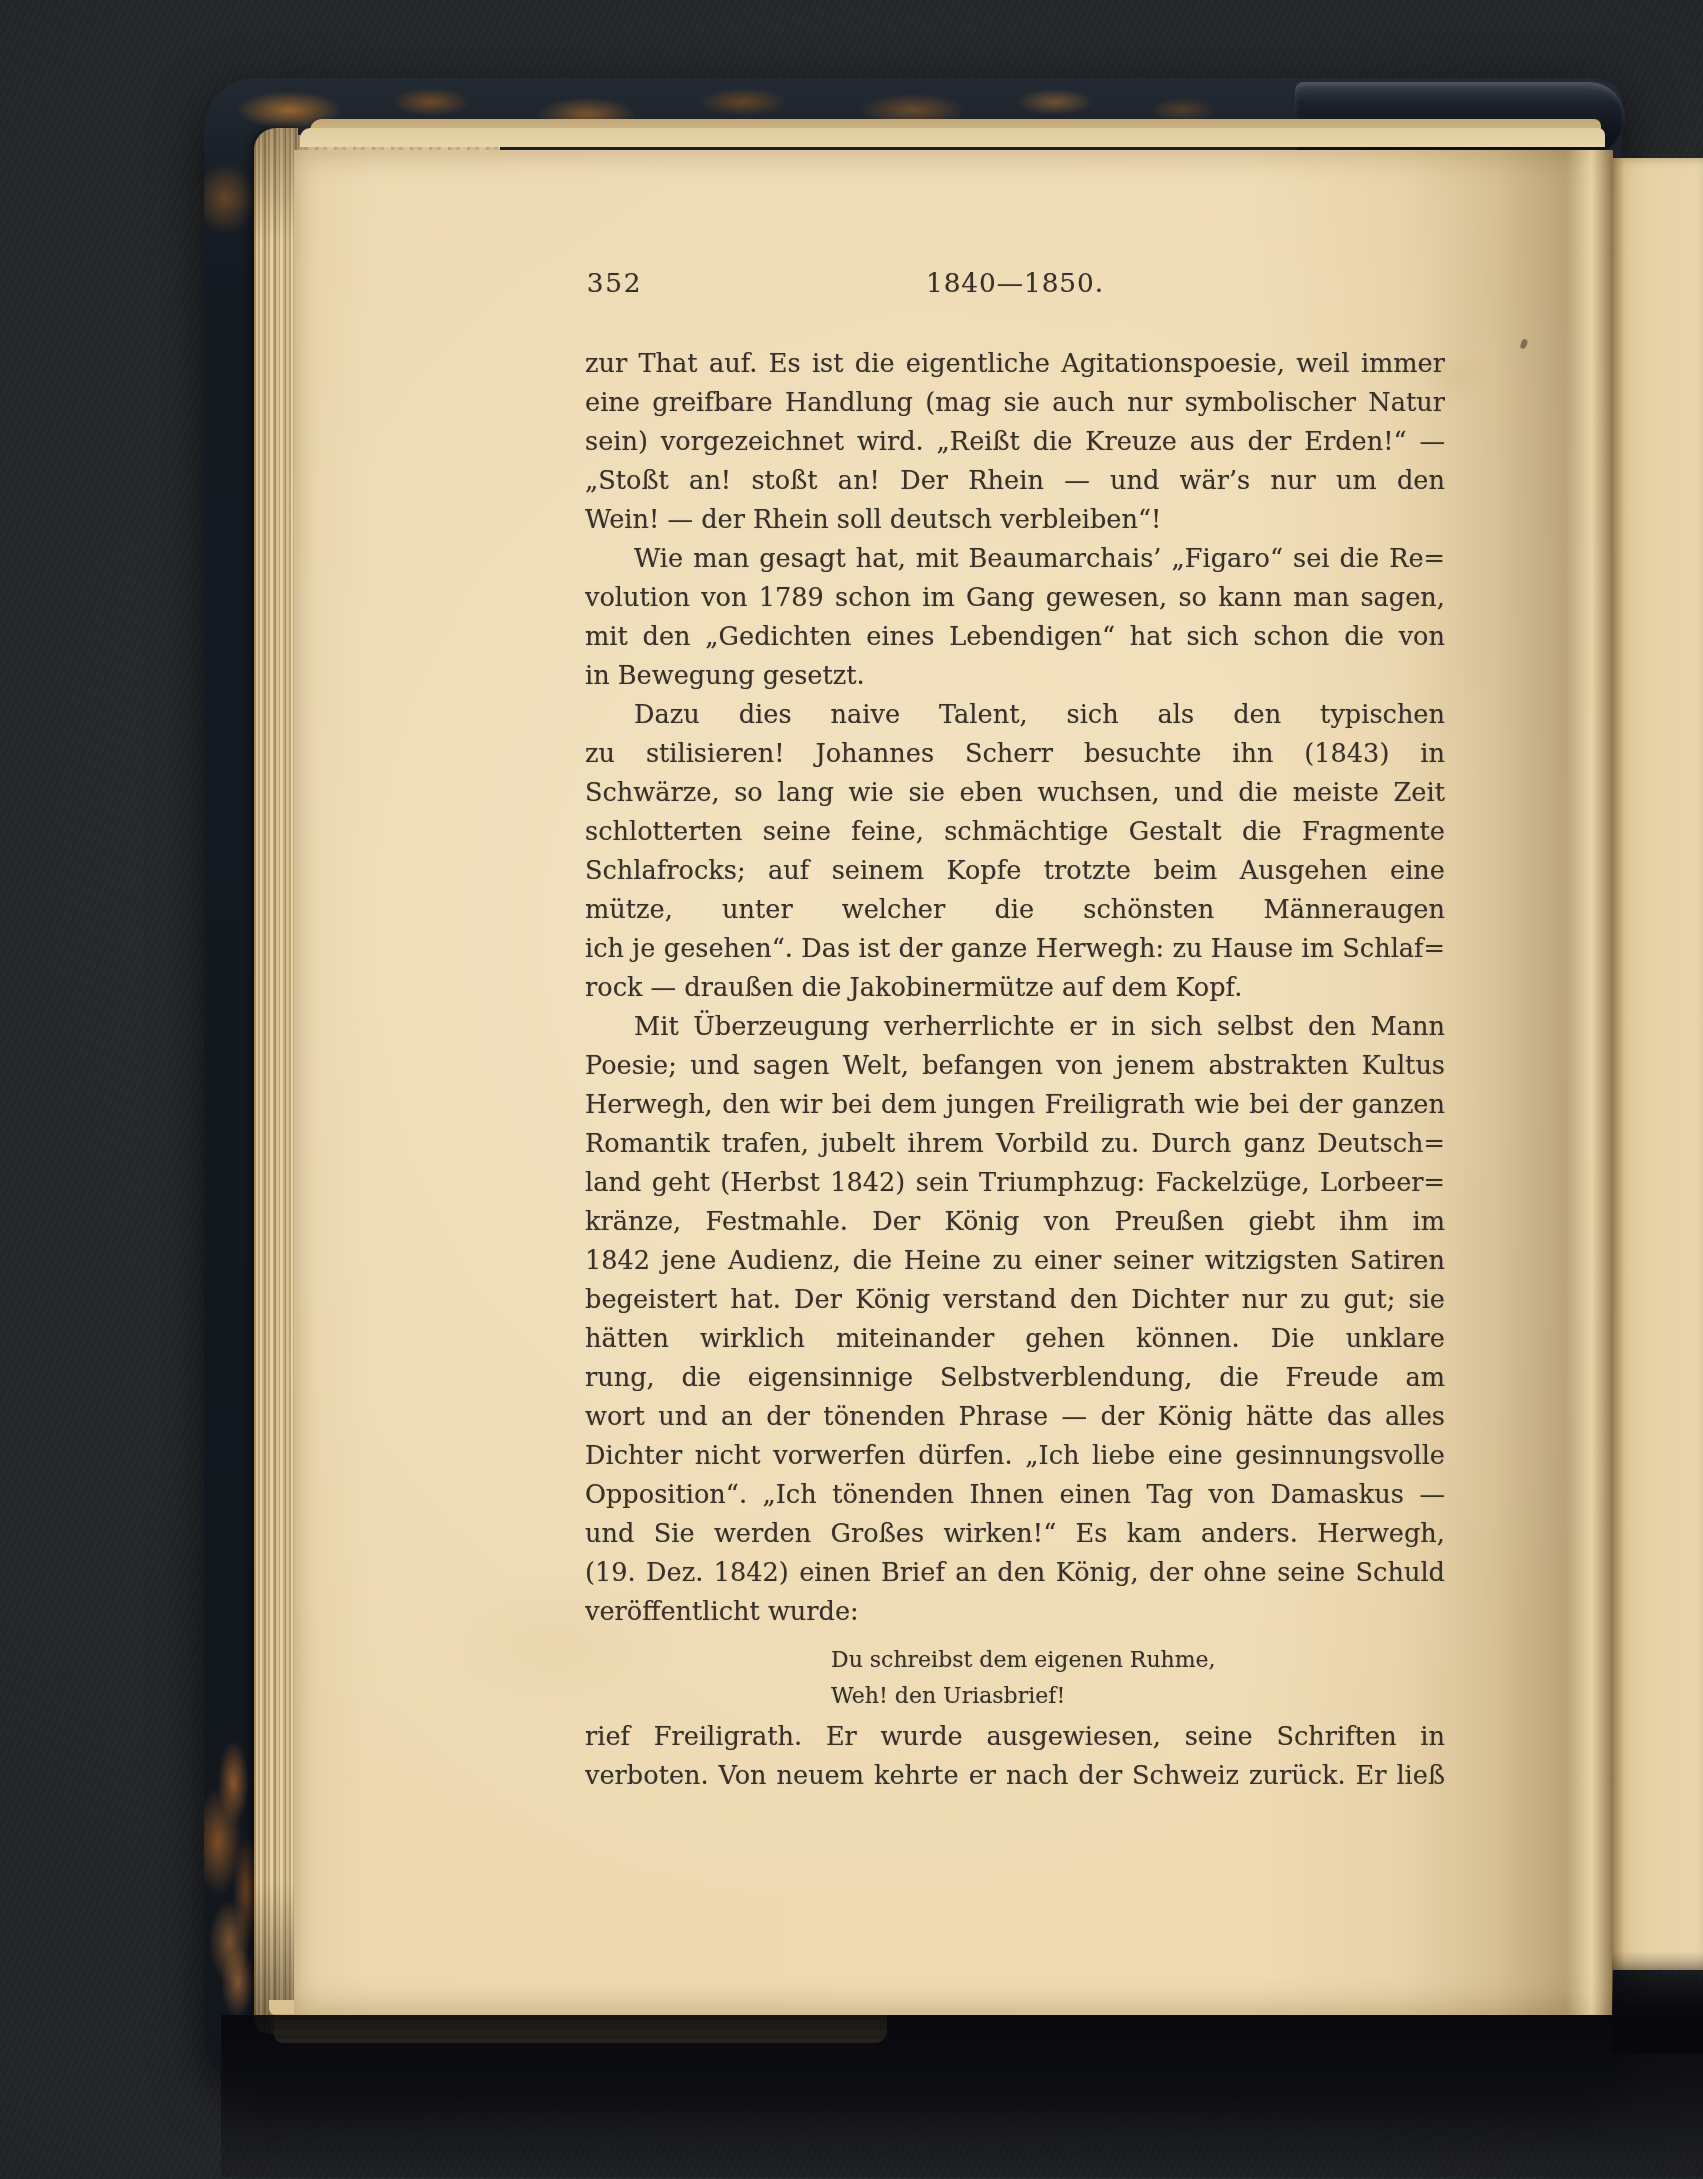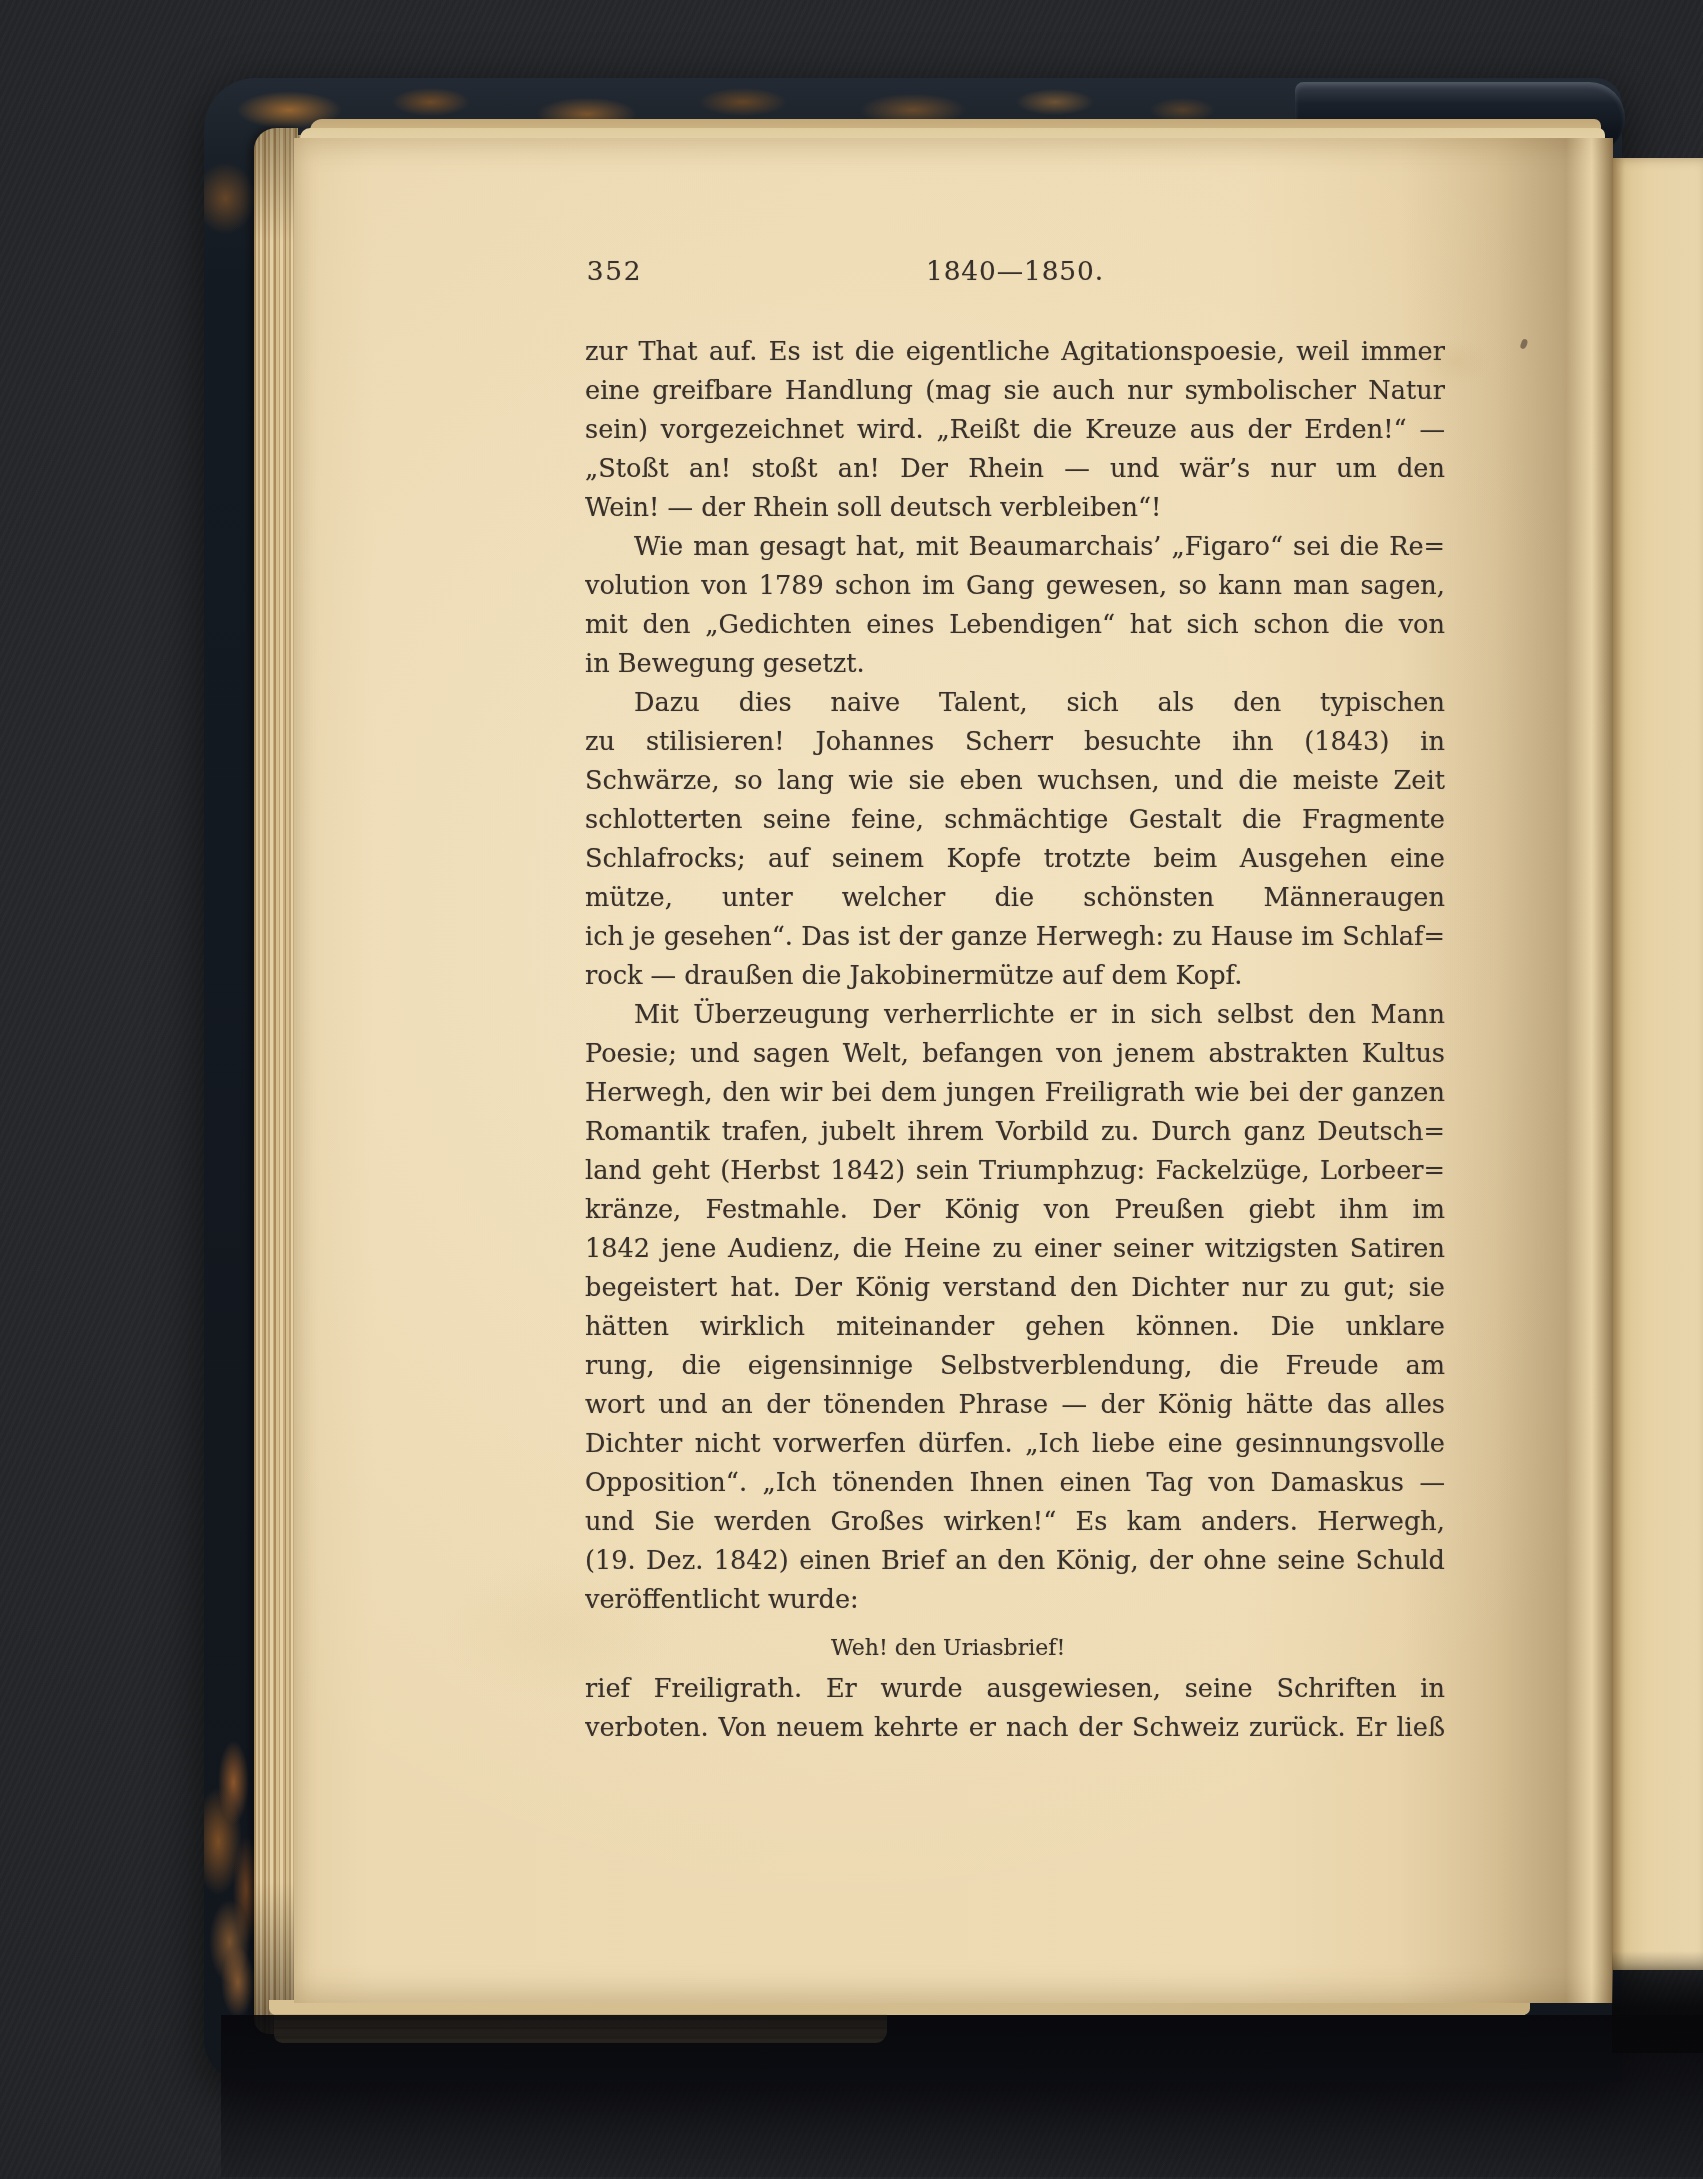--- a/index.html
+++ b/index.html
@@ -55,21 +55,21 @@
   .stack-bottom2{position:absolute;left:274px;top:2014px;width:613px;height:29px;
     background:
       repeating-linear-gradient(180deg,#c9ae7e 0 3.4px,#b2945f 3.4px 6px,#d4bd8e 6px 9.4px),
       #c0a26e;
     border-radius:0 0 12px 8.5px;}
   
   .facing-page{position:absolute;left:1612px;top:158px;width:91px;height:1812px;
     background:linear-gradient(90deg,#b99b69 0%,#dcc695 14%,#e7d2a6 40%,#e9d6ad 100%);
     box-shadow:inset 5.1px 0 12px rgba(70,48,18,.35);}
   
-  .main-page{position:absolute;left:294px;top:138px;width:1319px;height:1865px;
+  .main-page{position:absolute;left:294px;top:150px;width:1319px;height:1865px;
     background:
       radial-gradient(120% 90% at 42% 42%, rgba(255,248,226,.30), rgba(255,248,226,0) 60%),
       radial-gradient(51px 34px at 88% 12%, rgba(196,168,110,.18), transparent 70%),
       radial-gradient(170px 102px at 20% 80%, rgba(205,178,120,.14), transparent 70%),
       linear-gradient(90deg, #e5d0a6 0%, #ecd9b2 6%, #eedbb4 72%, #e6d0a6 88%, #dfc79b 96%, #d3b786 100%),
       #ecd9b2;
     box-shadow:inset 0 12px 22px rgba(120,90,40,.18), inset 0 -13.6px 24px rgba(120,90,40,.22);}
   .gutter{position:absolute;right:0;top:0;width:213px;height:100%;
     background:linear-gradient(90deg, rgba(0,0,0,0) 0%, rgba(120,90,44,.12) 45%, rgba(84,60,28,.26) 78%,
       rgba(244,228,188,.55) 90%, rgba(60,40,16,.38) 100%);}
@@ -153,20 +153,21 @@
             <div class="line j">hätten wirklich miteinander gehen können. Die unklare Begeiste=</div>
             <div class="line j">rung, die eigensinnige Selbstverblendung, die Freude am Schlag=</div>
             <div class="line j">wort und an der tönenden Phrase — der König hätte das alles dem</div>
             <div class="line j">Dichter nicht vorwerfen dürfen. „Ich liebe eine gesinnungsvolle</div>
             <div class="line j">Opposition“. „Ich tönenden Ihnen einen Tag von Damaskus —</div>
             <div class="line j">und Sie werden Großes wirken!“ Es kam anders. Herwegh, über=</div>
             <div class="line j">(19. Dez. 1842) einen Brief an den König, der ohne seine Schuld</div>
             <div class="line">veröffentlicht wurde:</div>
           </div>
           <div class="verse">
+            <div class="vline">Du schreibst dem eigenen Ruhme,</div>
             <div class="vline">Weh! den Uriasbrief!</div>
           </div>
           <div class="para">
             <div class="line j">rief Freiligrath. Er wurde ausgewiesen, seine Schriften in Preußen</div>
             <div class="line j">verboten. Von neuem kehrte er nach der Schweiz zurück. Er ließ</div>
           </div>
         </div>
     </div>
   </div>
 

